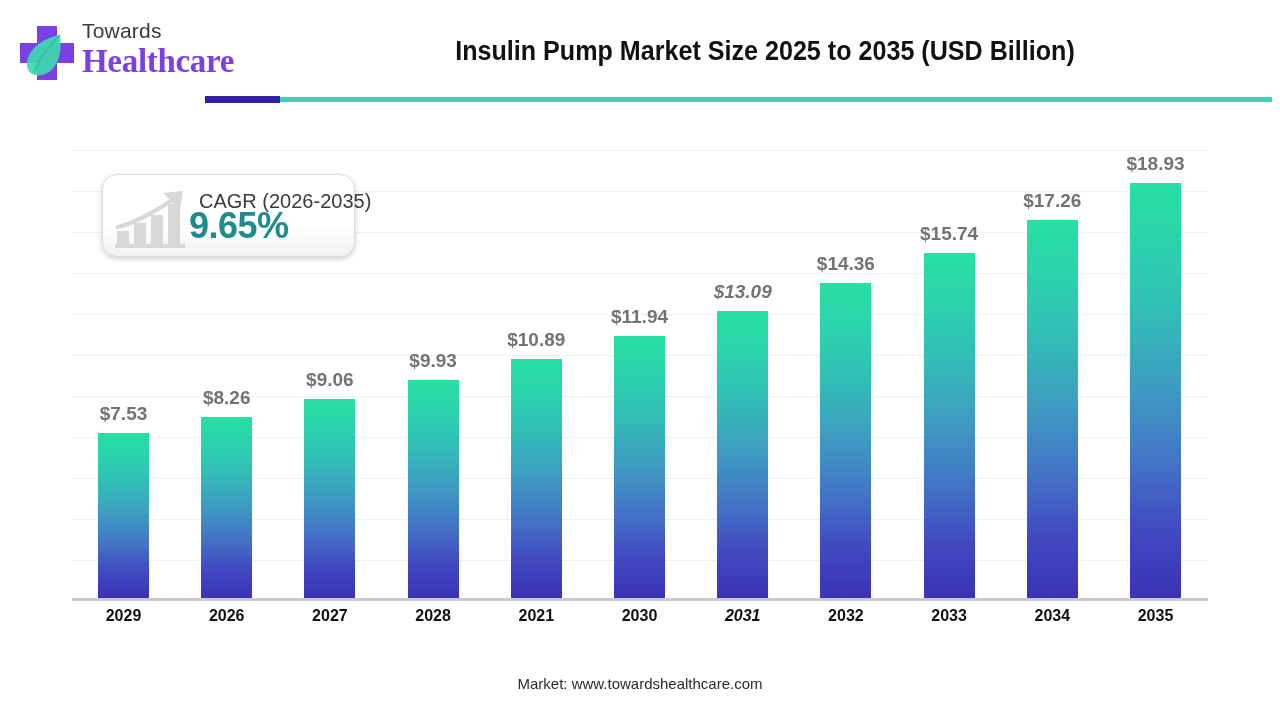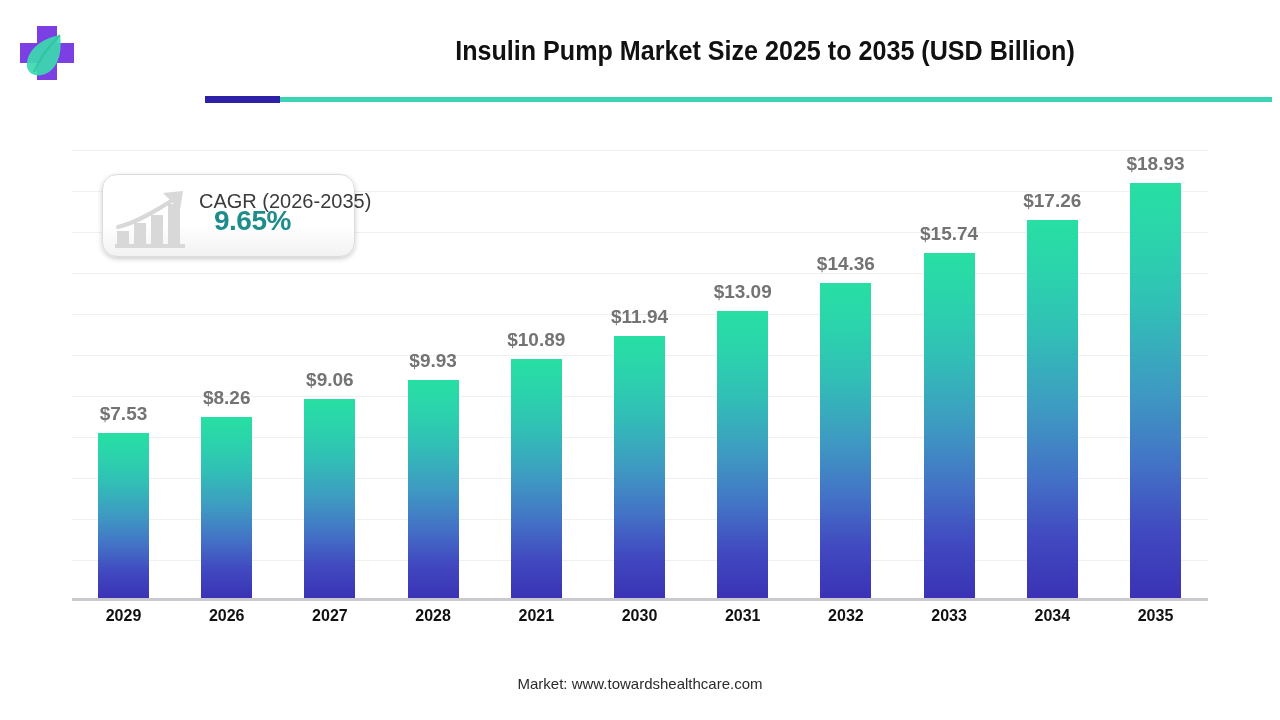--- a/index.html
+++ b/index.html
@@ -66,42 +66,44 @@
     background:linear-gradient(180deg,#ffffff 0%,#ffffff 62%,#f2f2f2 100%);
     border:1px solid #dcdcdc;
     box-shadow:0 2px 5px rgba(0,0,0,0.20), inset 0 1px 0 #ffffff;
   }
   #cagr-icon { position:absolute; left:10px; top:12px; width:82px; height:62px; }
   #cagr-label {
     position:absolute; left:96px; top:15px;
     font-size:20px; color:#3b3b3b; white-space:nowrap;
   }
   #cagr-value {
-    position:absolute; left:111px; top:30px;
-    font-size:28px; font-weight:bold; color:#1F8C8C; letter-spacing:-0.5px;
+    position:absolute; left:86px; top:30px;
+    font-size:36px; font-weight:bold; color:#1F8C8C; letter-spacing:-0.5px;
   }
 
   
   #source-note {
     position:absolute; left:0; top:675px; width:1280px; text-align:center;
     font-size:15px; color:#2b2b2b;
   }
 </style>
 </head>
 <body>
 
 <div id="header">
 
   <div id="logo">
     <svg id="logo-mark" viewBox="0 0 62 62">
       <path d="M21 4 h20 v17 h17 v20 h-17 v17 h-20 v-17 h-17 v-20 h17 z" fill="#7B3FE4"></path>
       <path d="M44 13 C27 16 12 27 11 41 C10 50 17 55 26 53 C40 50 47 33 44 13 Z" fill="#3BD9B0" opacity="0.92"></path>
       <path d="M44 13 C33 24 23 37 18 50" stroke="#2BBF9A" stroke-width="2" fill="none" opacity="0.7"></path>
     </svg>
     <div id="logo-text">
+      <div id="logo-line1">Towards</div>
+      <div id="logo-line2">Healthcare</div>
     </div>
   </div>
 
   <div id="chart-title">Insulin Pump Market Size 2025 to 2035 (USD Billion)</div>
 
   <div id="accent-bar">
     <div id="accent-left"></div>
     <div id="accent-right"></div>
   </div>
 </div>
@@ -145,21 +147,21 @@
       <div class="bar-group" style="left: 484.8px; height: 488px;">
         <div class="bar" style="height: 239px;"></div>
         <div class="bar-value" style="bottom: 247px;">$10.89</div>
         <div class="x-label">2021</div>
       </div>
       <div class="bar-group" style="left: 588px; height: 488px;">
         <div class="bar" style="height: 262px;"></div>
         <div class="bar-value" style="bottom: 270px;">$11.94</div>
         <div class="x-label">2030</div>
       </div>
-      <div class="bar-group" style="left: 691.2px; height: 488px;">
+      <div class="bar-group" style="left: 691.2px; height: 488px; font-style: italic;">
         <div class="bar" style="height: 287px;"></div>
         <div class="bar-value" style="bottom: 295px;">$13.09</div>
         <div class="x-label">2031</div>
       </div>
       <div class="bar-group" style="left: 794.4px; height: 488px;">
         <div class="bar" style="height: 315px;"></div>
         <div class="bar-value" style="bottom: 323px;">$14.36</div>
         <div class="x-label">2032</div>
       </div>
       <div class="bar-group" style="left: 897.6px; height: 488px;">

